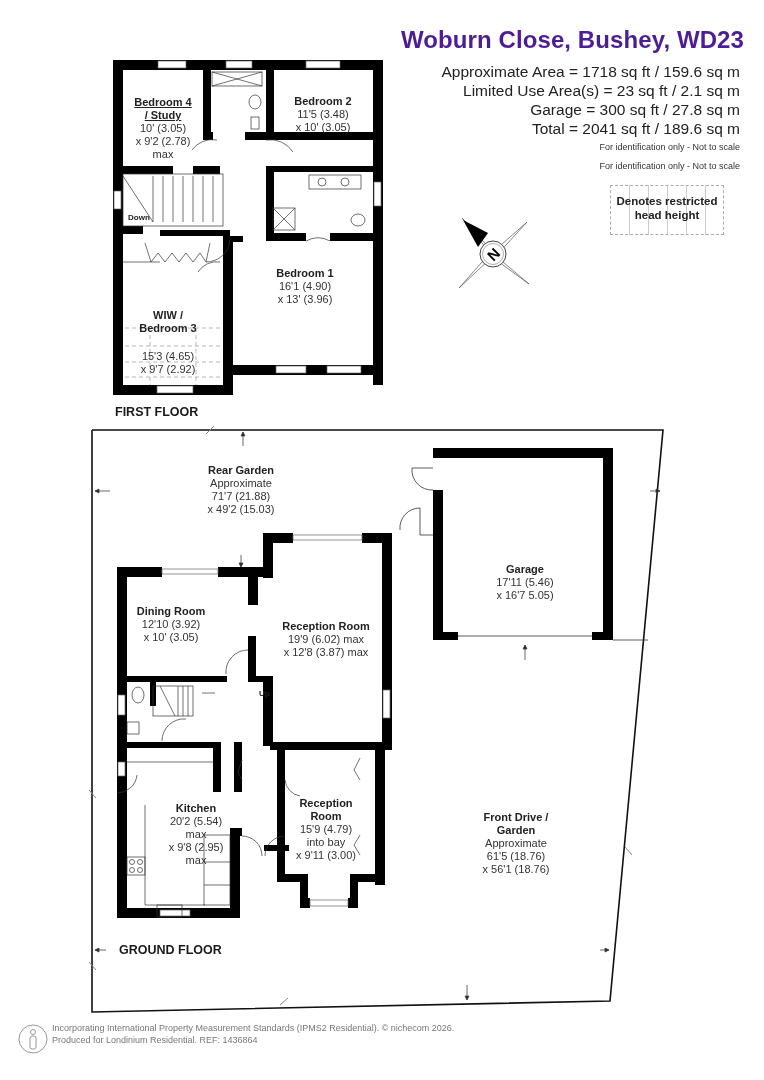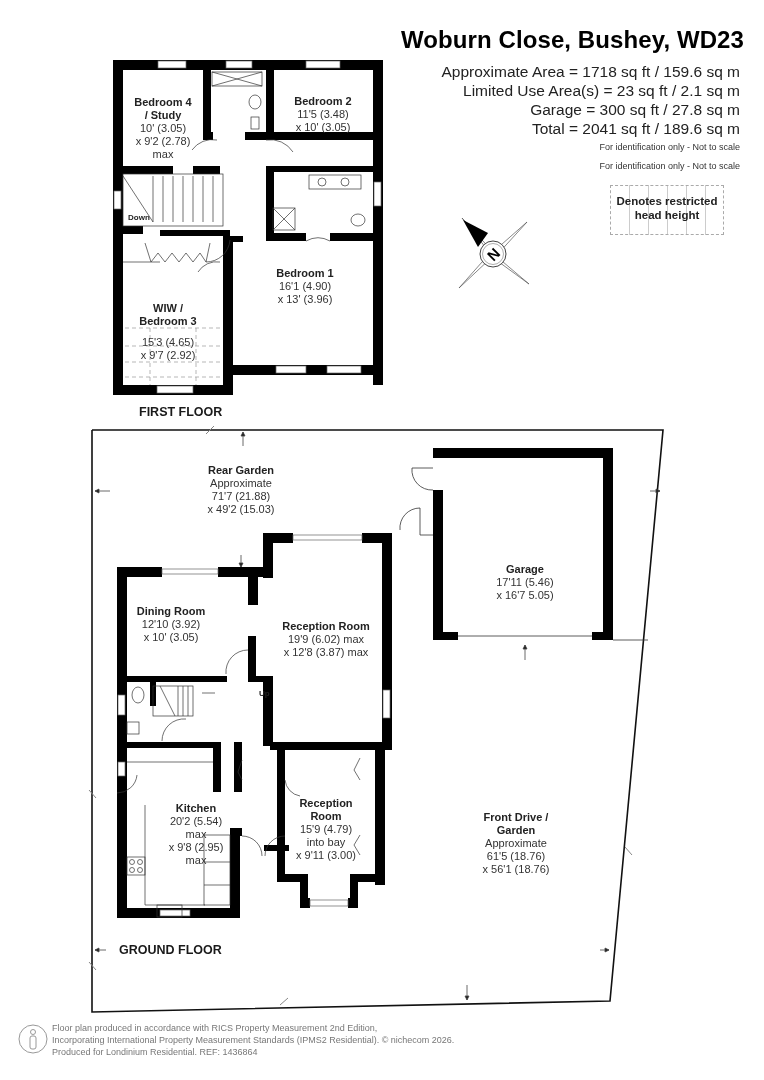--- a/index.html
+++ b/index.html
@@ -1,17 +1,17 @@
 <!DOCTYPE html>
 <html><head>
 <meta charset="utf-8">
 <style>
   html, body { margin: 0; padding: 0; background: #ffffff; }
   body { width: 764px; height: 1080px; position: relative; overflow: hidden; font-family: "Liberation Sans", sans-serif; color: #1a1a1a; }
-  .title { position: absolute; right: 20px; top: 26px; font-size: 24px; font-weight: bold; color: #000000; letter-spacing: 0.1px; }
+  .title { position: absolute; right: 20px; top: 26px; font-size: 24px; font-weight: bold; color: #4c1d95; letter-spacing: 0.1px; }
   .areas { position: absolute; right: 24px; top: 62px; text-align: right; }
   .areas .line { font-size: 15.5px; line-height: 19px; color: #222; }
   .areas .note { font-size: 9px; line-height: 19px; color: #333; }
   .plan { position: absolute; left: 0; top: 0; }
   .lbl { position: absolute; text-align: center; font-size: 11px; line-height: 13px; color: #333; white-space: nowrap; transform: translateX(-50%); }
   .lbl .nm { font-weight: bold; color: #222; }
   .floorlbl { position: absolute; font-size: 12.5px; font-weight: bold; color: #1a1a1a; }
   .legend { position: absolute; left: 610px; top: 185px; width: 114px; height: 50px; border: 1px dashed #aaa; text-align: center; font-size: 11.5px; font-weight: bold; line-height: 14px; padding-top: 8px; box-sizing: border-box; color: #222;
     background-image: repeating-linear-gradient(90deg, transparent 0 18px, rgba(170,170,170,0.6) 18px 19px); }
   .footer { position: absolute; left: 52px; top: 1022px; font-size: 9px; line-height: 12px; color: #777; }
@@ -230,42 +230,42 @@
       <line x1="204" y1="885" x2="230" y2="885"></line>
     <path d="M242,836 A20,20 0 0,1 262,856"></path>
     <path d="M285,836 A20,20 0 0,0 265,856"></path>
     <path d="M285,780 A18,18 0 0,0 300,796"></path>
     <polyline points="360,758 354,770 360,780"></polyline>
     <polyline points="360,835 354,845 360,855"></polyline>
   </g>
 </svg>
 
 <div class="lbl" style="left:163px;top:96px;">
-  <div class="nm" style="width:60px;white-space:normal;margin:0 auto;">Bedroom 4 / Study</div>
+  <div class="nm" style="width:60px;white-space:normal;margin:0 auto;text-decoration:underline;">Bedroom 4 / Study</div>
   <div>10' (3.05)</div>
   <div>x 9'2 (2.78)</div>
   <div>max</div>
 </div>
 <div class="lbl" style="left:323px;top:95px;">
   <div class="nm">Bedroom 2</div>
   <div>11'5 (3.48)</div>
   <div>x 10' (3.05)</div>
 </div>
 <div class="downlbl" style="left:128px;top:213px;">Down</div>
 <div class="lbl" style="left:168px;top:294px;">
-  <div class="nm" style="width:70px;white-space:normal;margin:8px auto;">WIW / Bedroom 3</div>
+  <div class="nm" style="width:70px;white-space:normal;margin:15px auto;">WIW / Bedroom 3</div>
   <div>15'3 (4.65)</div>
   <div>x 9'7 (2.92)</div>
 </div>
 <div class="lbl" style="left:305px;top:267px;">
   <div class="nm">Bedroom 1</div>
   <div>16'1 (4.90)</div>
   <div>x 13' (3.96)</div>
 </div>
-<div class="floorlbl" style="left:115px;top:405px;margin-left:24px;">FIRST FLOOR</div>
+<div class="floorlbl" style="left:115px;top:405px;">FIRST FLOOR</div>
 
 <div class="lbl" style="left:241px;top:464px;">
   <div class="nm">Rear Garden</div>
   <div>Approximate</div>
   <div>71'7 (21.88)</div>
   <div>x 49'2 (15.03)</div>
 </div>
 <div class="lbl" style="left:525px;top:535px;margin-top:28px;">
   <div class="nm">Garage</div>
   <div>17'11 (5.46)</div>
@@ -302,16 +302,15 @@
   <div>x 56'1 (18.76)</div>
 </div>
 <div class="floorlbl" style="left:119px;top:943px;">GROUND FLOOR</div>
 
 <svg class="footer-icon" width="30" height="30" viewBox="0 0 30 30">
   <circle cx="15" cy="15" r="14" fill="none" stroke="#999" stroke-width="1"></circle>
   <circle cx="15" cy="8" r="2.5" fill="none" stroke="#999" stroke-width="1"></circle>
   <rect x="12" y="12" width="6" height="13" rx="2" fill="none" stroke="#999" stroke-width="1"></rect>
 </svg>
 <div class="footer">
-  <div>Floor plan produced in accordance with RICS Property Measurement 2nd Edition,</div>
   <div>Incorporating International Property Measurement Standards (IPMS2 Residential).   © nichecom 2026.</div>
   <div>Produced for Londinium Residential.   REF: 1436864</div>
 </div>
 
 </body></html>

